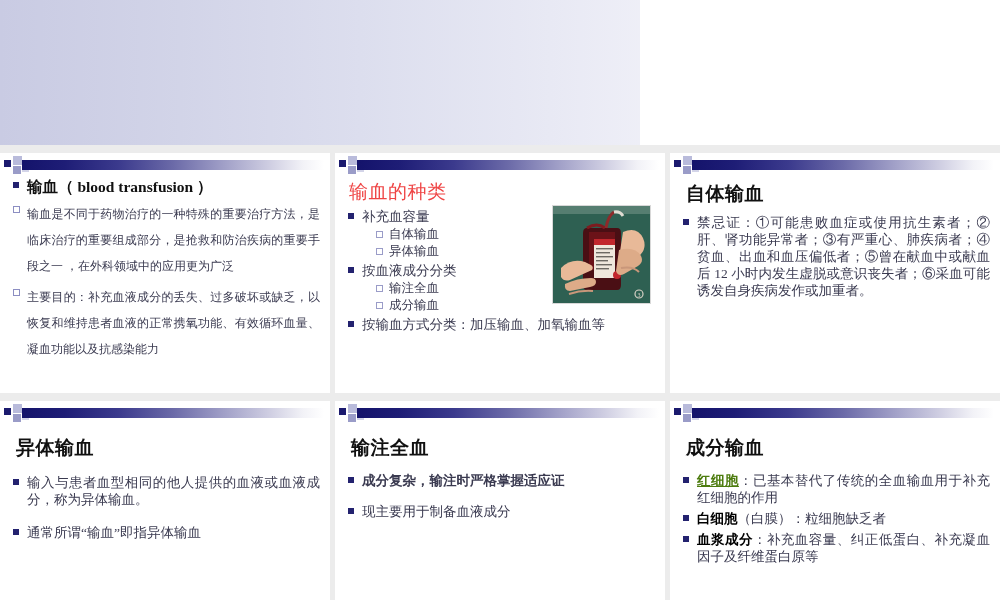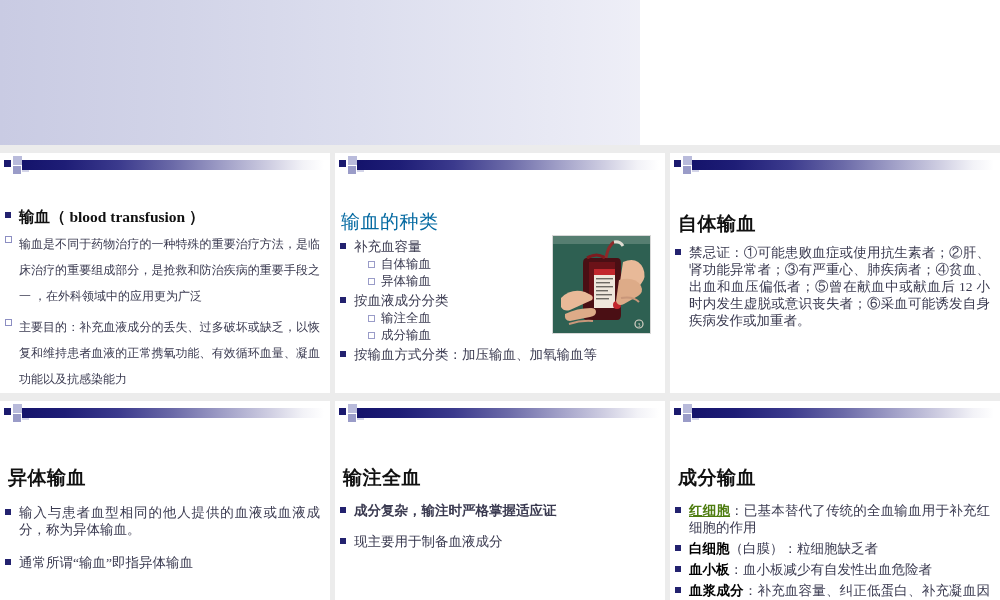--- a/index.html
+++ b/index.html
@@ -49,29 +49,29 @@
   .sq-a{left:4px;top:4px;width:7px;height:7px;background:#1b1a6e;}
   .sq-b{left:13px;top:0px;width:9px;height:9px;background:#b9bbdb;}
   .sq-c{left:13px;top:10px;width:8px;height:8px;background:#9a9cc8;}
   .sq-d{left:22px;top:9px;width:7px;height:7px;background:#d3d4e8;}
   .rule{
     position:absolute;left:22px;top:4px;right:6px;height:10px;
     background:linear-gradient(to right,#14136b 0%,#1e1d76 14%,#3b3a8d 32%,#6b6aa8 50%,#9e9dc6 66%,#cfcee2 82%,#f2f2f7 93%,#ffffff 100%);
   }
 
   
-  .body{position:absolute;left:0;right:0;top:24px;bottom:0;padding:0 10px 0 4px;margin-top:30px;}
+  .body{position:absolute;left:0;right:0;top:24px;bottom:0;padding:0 10px 0 12px;}
 
   .title{
     font-weight:bold;
     color:#111111;
     letter-spacing:.5px;
     margin:0 0 5px 0;
   }
-  .title.t-norm{font-size:19px;line-height:25px;margin:2px 0 4px 2px;font-weight:normal;color:#0369a1;}
+  .title.t-norm{font-size:19px;line-height:25px;margin:2px 0 4px 2px;font-weight:normal;color:#ef4444;}
   .title.t-bold{font-size:19px;line-height:25px;margin:4px 0 8px 4px;}
 
   ul.lv1{list-style:none;margin:0;padding:0;}
   ul.lv1>li{
     position:relative;
     padding-left:15px;
     margin-bottom:3px;
     font-size:13.5px;
     line-height:17px;
     color:#3a3a50;
@@ -281,23 +281,20 @@
       </div>
       <div class="body">
         <div class="title t-bold" style="margin-top:10px;margin-bottom:12px;">成分输血</div>
         <ul class="lv1">
           <li style="margin-bottom:4px;">
             <span class="lnk">红细胞</span><span>：已基本替代了传统的全血输血用于补充红细胞的作用</span>
           </li>
           <li style="margin-bottom:4px;">
             <span class="b">白细胞</span><span>（白膜）：粒细胞缺乏者</span>
           </li>
-          <li style="margin-bottom:4px;">
-            <span class="b">血小板</span><span>：血小板减少有自发性出血危险者</span>
-          </li>
           <li>
             <span class="b">血浆成分</span><span>：补充血容量、纠正低蛋白、补充凝血因子及纤维蛋白原等</span>
           </li>
         </ul>
       </div>
     </div>
 
   </div>
 </div>
 

